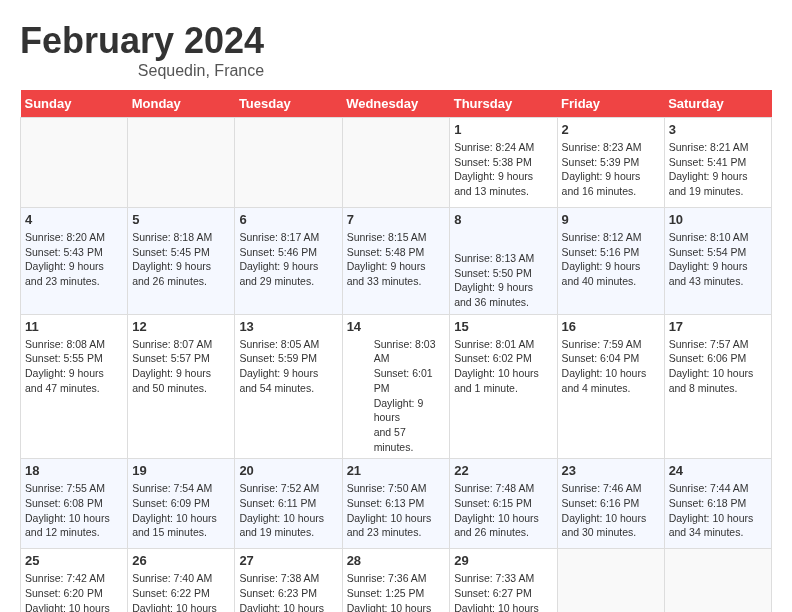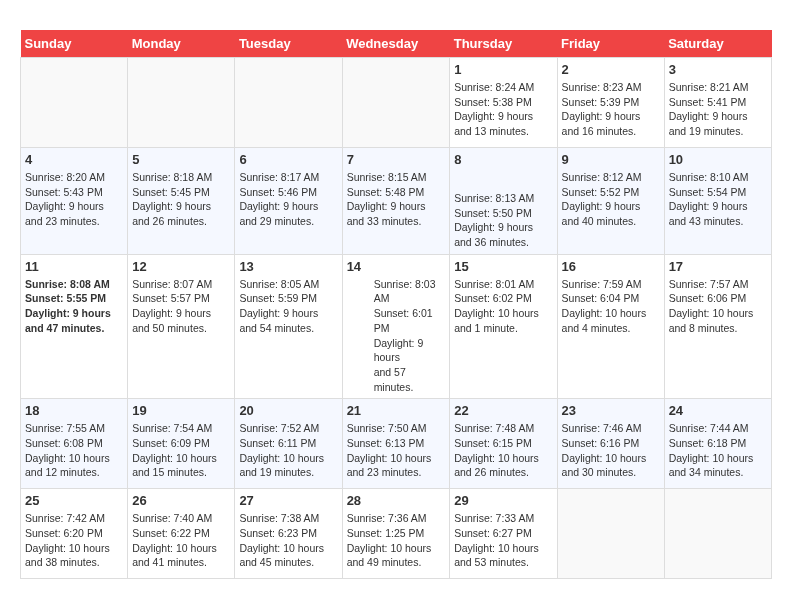--- a/index.html
+++ b/index.html
@@ -89,20 +89,24 @@
       background-color: #f5f8ff;
     }
     tbody tr:nth-child(odd) {
       background-color: #ffffff;
     }
   </style>
 </head>
 <body>
 
 <div class="header-area">
+  <div class="title-area">
+    <div class="month-title">February 2024</div>
+    <div class="subtitle">Sequedin, France</div>
+  </div>
 </div>
 
 <table>
   <thead>
     <tr>
       <th>Sunday</th>
       <th>Monday</th>
       <th>Tuesday</th>
       <th>Wednesday</th>
       <th>Thursday</th>
@@ -170,36 +174,36 @@
         <td>
           <div class="day-number">8</div>
           <div class="day-info" style="white-space: pre-line; margin-top: 24px;">Sunrise: 8:13 AM
 Sunset: 5:50 PM
 Daylight: 9 hours
 and 36 minutes.</div>
         </td>
         <td>
           <div class="day-number">9</div>
           <div class="day-info" style="white-space: pre-line;">Sunrise: 8:12 AM
-Sunset: 5:52 PM
+Sunset: 5:16 PM
 Daylight: 9 hours
 and 40 minutes.</div>
         </td>
         <td>
           <div class="day-number">10</div>
           <div class="day-info" style="white-space: pre-line;">Sunrise: 8:10 AM
 Sunset: 5:54 PM
 Daylight: 9 hours
 and 43 minutes.</div>
         </td>
       </tr>
       <tr>
         <td>
           <div class="day-number">11</div>
-          <div class="day-info" style="white-space: pre-line; font-weight: bold;">Sunrise: 8:08 AM
+          <div class="day-info" style="white-space: pre-line;">Sunrise: 8:08 AM
 Sunset: 5:55 PM
 Daylight: 9 hours
 and 47 minutes.</div>
         </td>
         <td>
           <div class="day-number">12</div>
           <div class="day-info" style="white-space: pre-line;">Sunrise: 8:07 AM
 Sunset: 5:57 PM
 Daylight: 9 hours
 and 50 minutes.</div>

